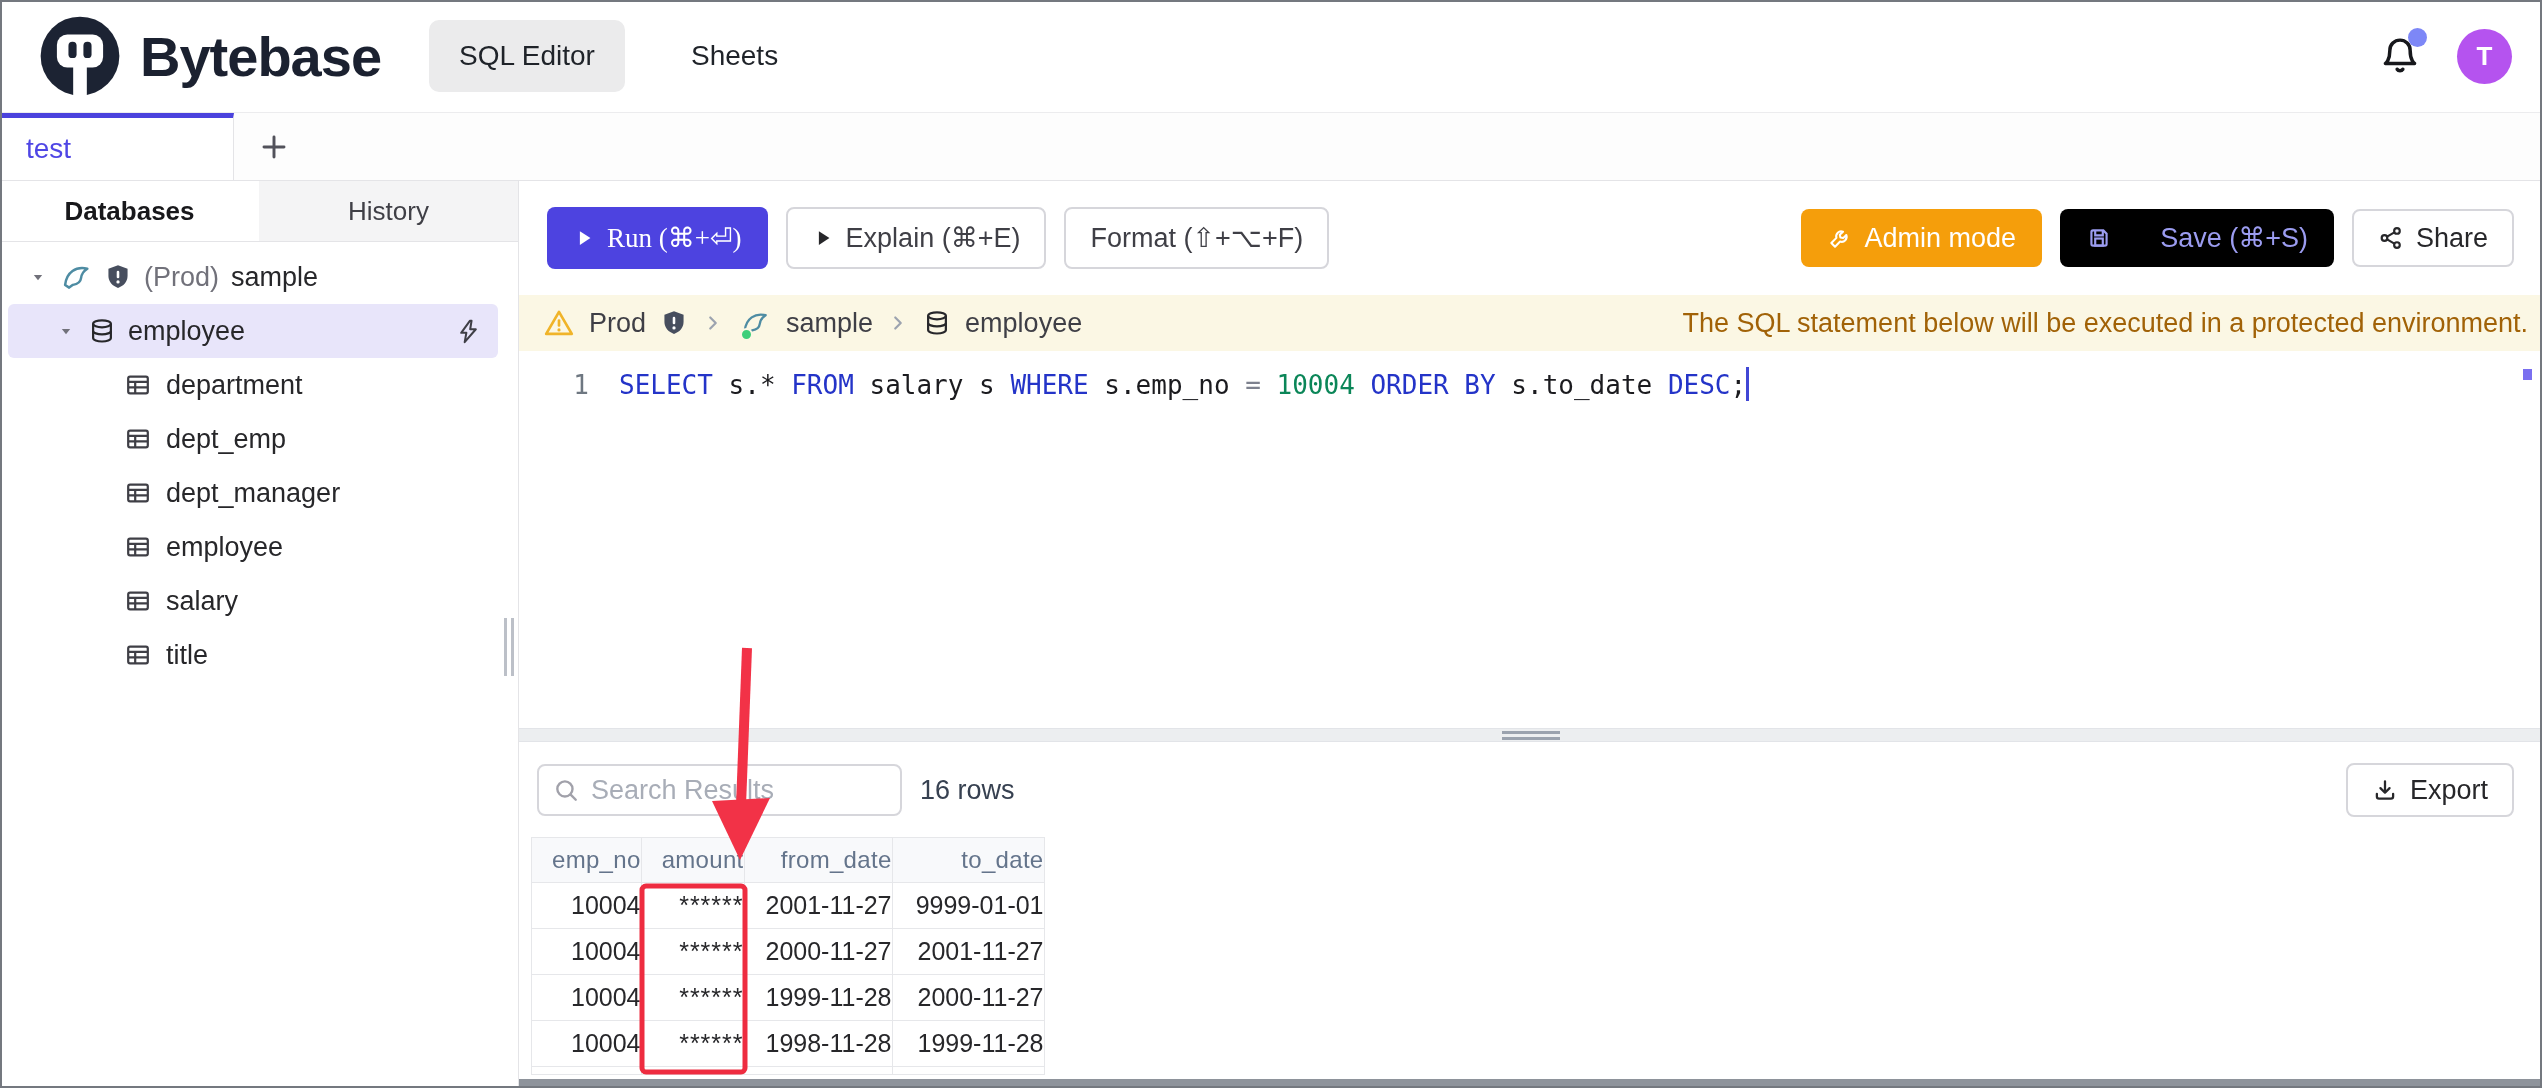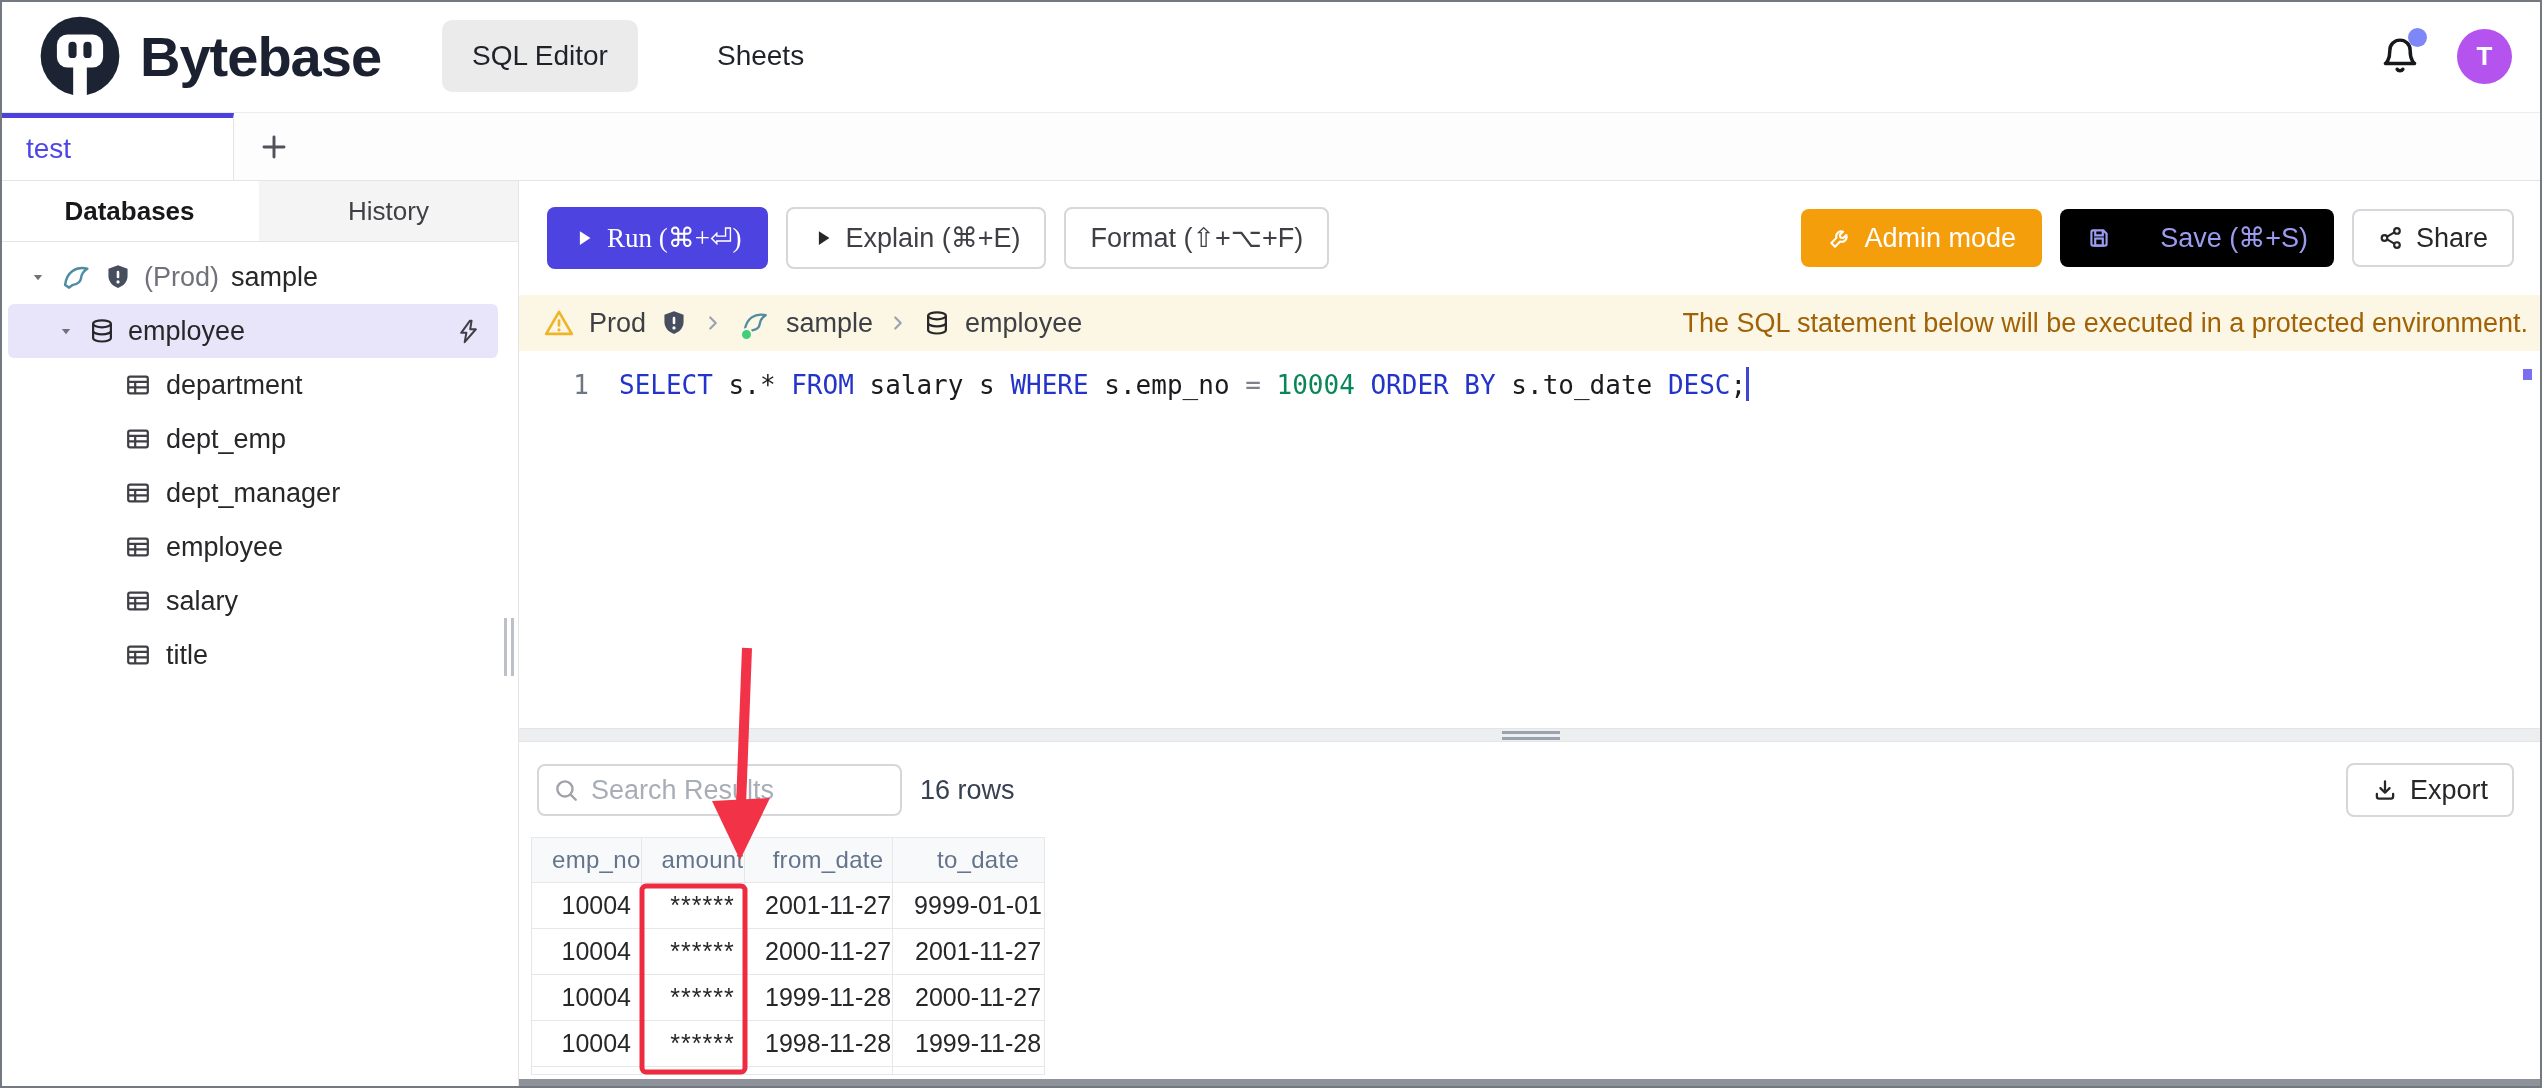--- a/index.html
+++ b/index.html
@@ -7,21 +7,21 @@
     font-family:"Liberation Sans","DejaVu Sans",sans-serif; color:#27272a; }
   .app { position:relative; width:2542px; height:1088px; }
   .frame { position:absolute; inset:0; border:2px solid #74787f; z-index:60; pointer-events:none; }
 
   
   .topbar { height:113px; display:flex; align-items:center; padding:0 30px 0 38px;
     border-bottom:1px solid #ececee; background:#fff; }
   .logo { width:84px; height:84px; flex:0 0 auto; }
   .brand { font-size:56px; font-weight:800; letter-spacing:-1px; color:#1b2130; margin-left:18px; }
   .nav { display:flex; align-items:center; margin-left:48px; gap:36px; }
-  .nav-pill { font-size:28px; font-weight:500; color:#1f2329; padding:20px 30px; border-radius:10px; cursor:pointer;margin-left:13px; }
+  .nav-pill { font-size:28px; font-weight:500; color:#1f2329; padding:20px 30px; border-radius:10px; cursor:pointer; }
   .nav-pill.active { background:#ebebec; }
   .top-right { margin-left:auto; display:flex; align-items:center; gap:36px; }
   .bell-wrap { position:relative; width:40px; height:40px; }
   .bell-wrap svg { width:38px; height:38px; color:#17181c; }
   .badge-dot { position:absolute; top:-8px; right:-6px; width:19px; height:19px; border-radius:50%; background:#7d87f7; }
   .avatar { width:55px; height:55px; border-radius:50%; background:#b553ef; color:#fff;
     display:flex; align-items:center; justify-content:center; font-size:26px; font-weight:600; }
 
   
   .tabstrip { height:68px; display:flex; align-items:stretch; background:#fdfdfd; border-bottom:1px solid #e4e4e7; }
@@ -104,21 +104,21 @@
     display:flex; align-items:center; padding:0 14px; gap:12px; background:#fff; }
   .res-search svg { width:26px; height:26px; color:#a1a1aa; flex:0 0 auto; }
   .res-search input { border:none; outline:none; font-size:27px; width:100%; color:#27272a;
     font-family:"Liberation Sans","DejaVu Sans",sans-serif; }
   .res-search input::placeholder { color:#a8adb7; }
   .row-count { margin-left:18px; font-size:27px; color:#374151; }
   .btn-export { margin-left:auto; height:54px; }
 
   .table-wrap { position:absolute; top:95px; left:12px; }
   table.results-table { border-collapse:collapse; table-layout:fixed; }
-  .results-table th, .results-table td { border:1px solid #e6e7ea; text-align:center; padding:0 0 0 20px;
+  .results-table th, .results-table td { border:1px solid #e6e7ea; text-align:right; padding:0 0 0 20px;
     overflow:hidden; white-space:nowrap; }
   .results-table th { height:45px; background:#f8f9fb; font-size:24px; font-weight:500; color:#64748b; letter-spacing:.3px; }
   .results-table td { height:46px; font-size:25px; color:#27272a; }
   .results-table td.masked { letter-spacing:1px; }
   .results-table tr.partial td { height:8px; }
   .hscrollbar { position:absolute; left:0; right:0; bottom:0; height:9px; background:#8e939b; }
 
   .annotation { position:absolute; inset:0; width:2542px; height:1088px; z-index:40; pointer-events:none; }
 </style>
 </head>

